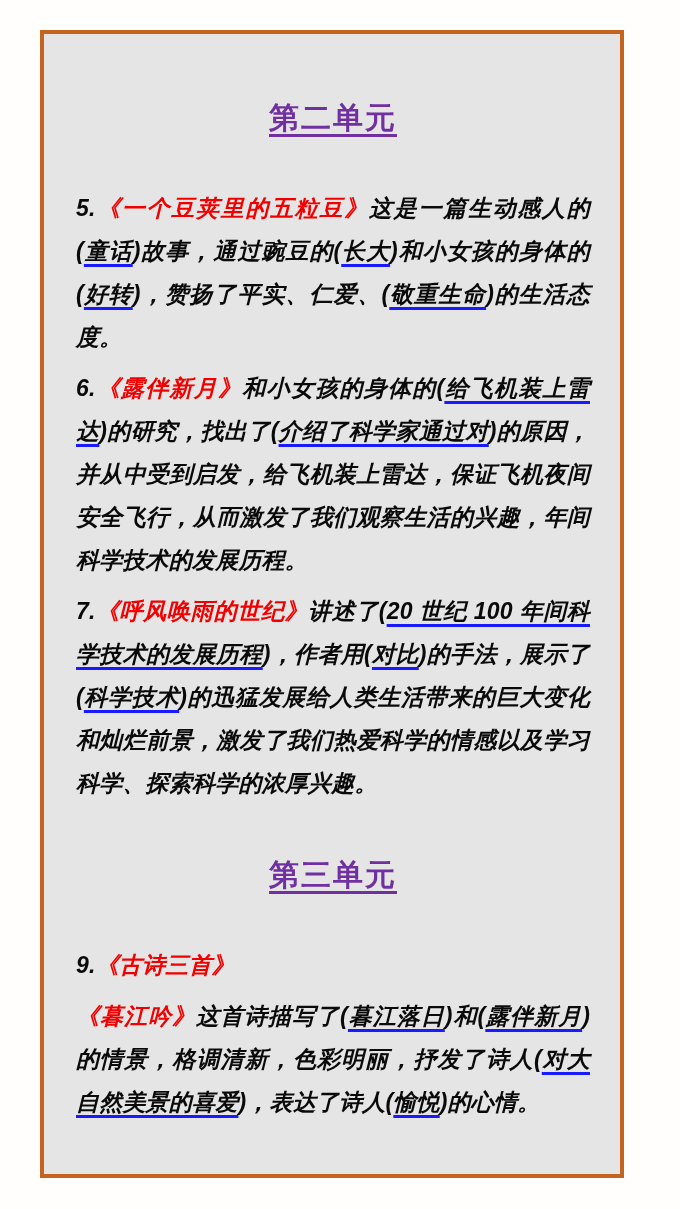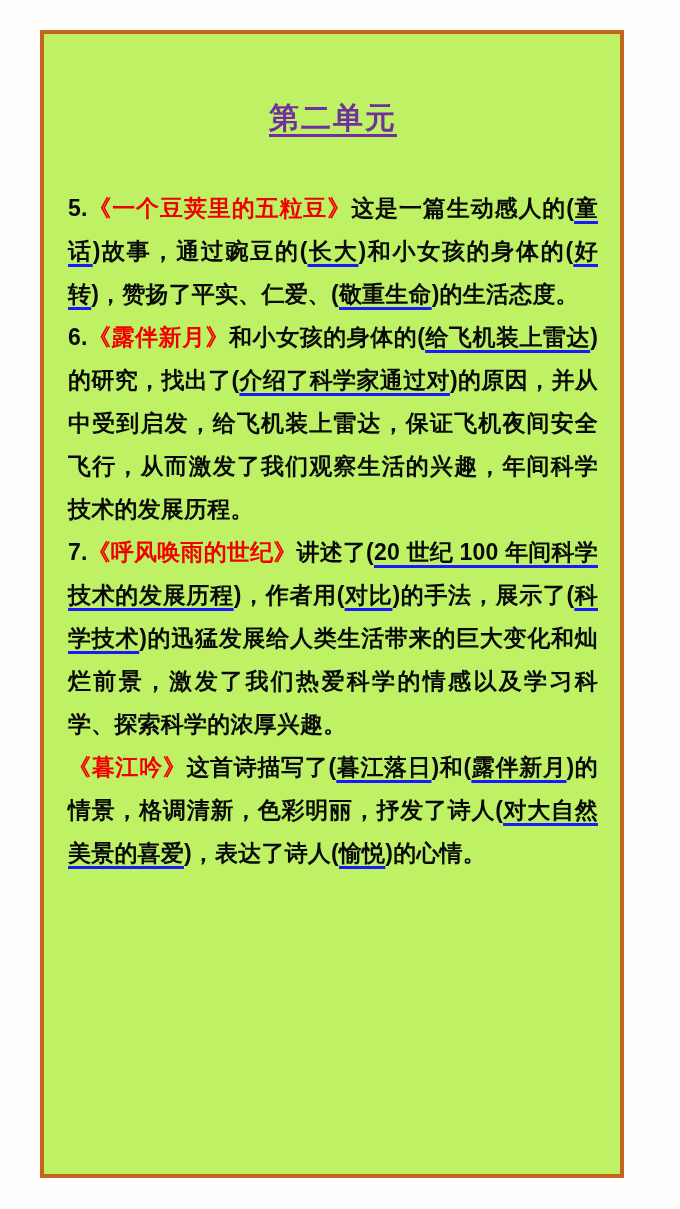--- a/index.html
+++ b/index.html
@@ -18,44 +18,45 @@
     background: #fffefc;
     font-family: "Liberation Sans", sans-serif;
   }
   .frame {
     position: absolute;
     left: 40px;
     top: 30px;
     width: 584px;
     height: 1148px;
     border: 4px solid var(--border);
-    background: #bef264;
+    background: #e5e5e5;
   }
   .content {
     padding: 14px 22px 0 24px;
   }
   .section-heading {
     color: var(--heading);
     font-size: 30px;
     font-weight: bold;
     letter-spacing: 2px;
     text-align: center;
     text-decoration: underline;
     text-decoration-thickness: 2.5px;
     text-underline-offset: 6px;
     margin: 50px 0 48px 0;
   }
   .lesson-item {
-    margin: 0;
+    margin: 8px;
     font-size: 23px;
     font-weight: bold;
     line-height: 43px;
     color: var(--ink);
     text-align: justify;
     letter-spacing: 0.2px;
+    font-style: italic;
   }
   .seg-text { color: var(--ink); }
   .seg-title { color: var(--red); }
   .seg-answer {
     color: var(--ink);
     text-decoration: underline;
     text-decoration-color: var(--blue);
     text-decoration-thickness: 2.5px;
     text-underline-offset: 5px;
     text-decoration-skip-ink: none;
@@ -63,15 +64,17 @@
 </style>
 </head>
 <body>
 
 <div class="frame">
   <div class="content">
       <div class="section-heading">第二单元</div>
       <p class="lesson-item"><span class="seg-text">5.</span><span class="seg-title">《一个豆荚里的五粒豆》</span><span class="seg-text">这是一篇生动感人的(</span><span class="seg-answer">童话</span><span class="seg-text">)故事，通过豌豆的(</span><span class="seg-answer">长大</span><span class="seg-text">)和小女孩的身体的(</span><span class="seg-answer">好转</span><span class="seg-text">)，赞扬了平实、仁爱、(</span><span class="seg-answer">敬重生命</span><span class="seg-text">)的生活态度。</span></p>
       <p class="lesson-item"><span class="seg-text">6.</span><span class="seg-title">《露伴新月》</span><span class="seg-text">和小女孩的身体的(</span><span class="seg-answer">给飞机装上雷达</span><span class="seg-text">)的研究，找出了(</span><span class="seg-answer">介绍了科学家通过对</span><span class="seg-text">)的原因，并从中受到启发，给飞机装上雷达，保证飞机夜间安全飞行，从而激发了我们观察生活的兴趣，年间科学技术的发展历程。</span></p>
       <p class="lesson-item"><span class="seg-text">7.</span><span class="seg-title">《呼风唤雨的世纪》</span><span class="seg-text">讲述了(</span><span class="seg-answer">20 世纪 100 年间科学技术的发展历程</span><span class="seg-text">)，作者用(</span><span class="seg-answer">对比</span><span class="seg-text">)的手法，展示了(</span><span class="seg-answer">科学技术</span><span class="seg-text">)的迅猛发展给人类生活带来的巨大变化和灿烂前景，激发了我们热爱科学的情感以及学习科学、探索科学的浓厚兴趣。</span></p>
+      <div class="section-heading">第三单元</div>
+      <p class="lesson-item"><span class="seg-text">9.</span><span class="seg-title">《古诗三首》</span></p>
       <p class="lesson-item"><span class="seg-title">《暮江吟》</span><span class="seg-text">这首诗描写了(</span><span class="seg-answer">暮江落日</span><span class="seg-text">)和(</span><span class="seg-answer">露伴新月</span><span class="seg-text">)的情景，格调清新，色彩明丽，抒发了诗人(</span><span class="seg-answer">对大自然美景的喜爱</span><span class="seg-text">)，表达了诗人(</span><span class="seg-answer">愉悦</span><span class="seg-text">)的心情。</span></p>
     </div>
 </div>
 
 </body></html>

